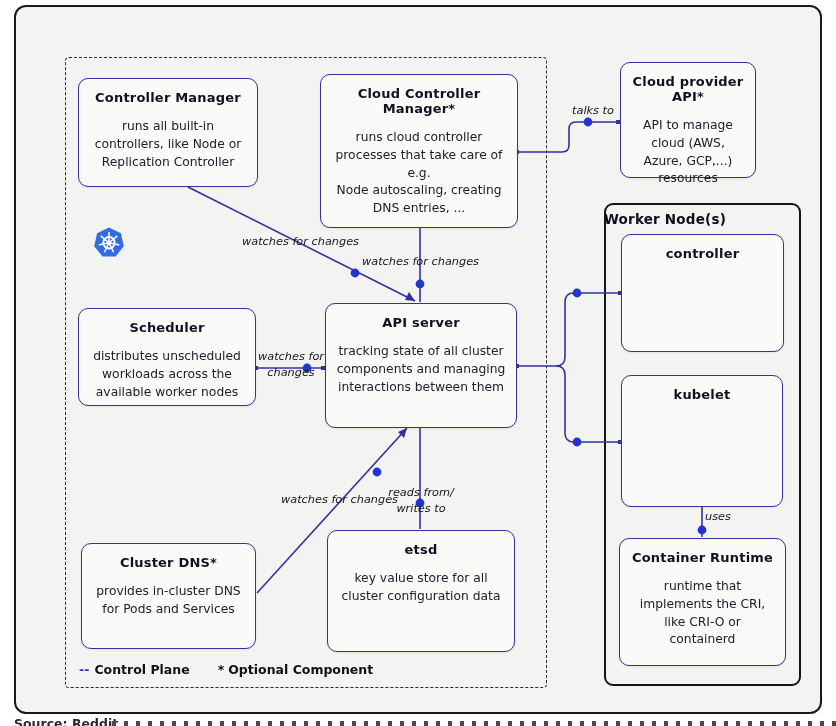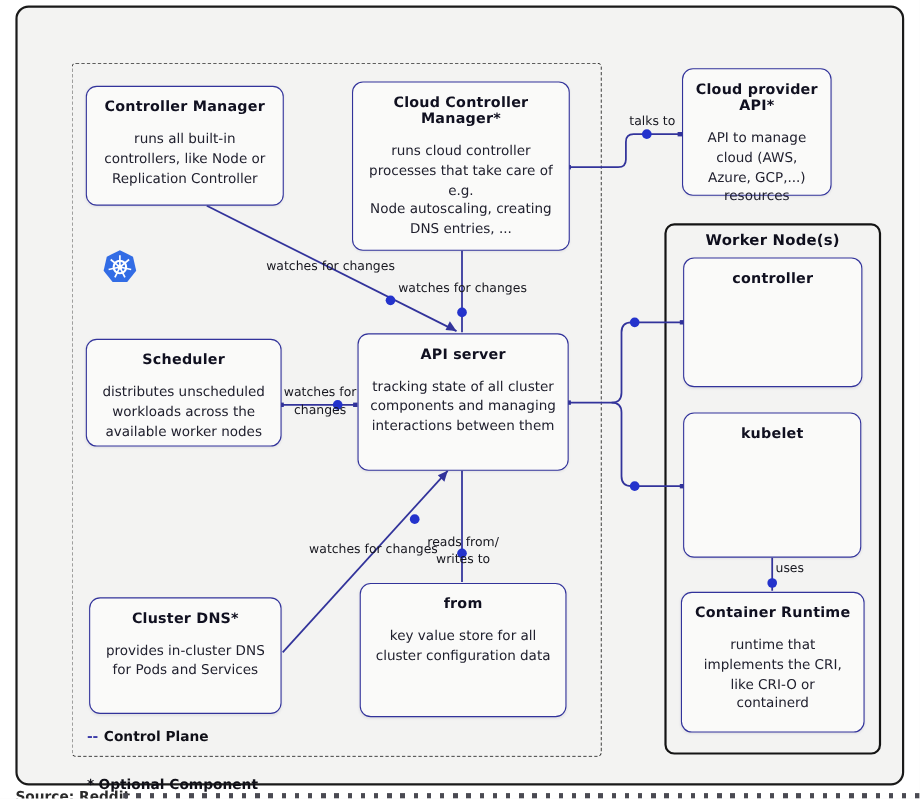--- a/index.html
+++ b/index.html
@@ -8,35 +8,35 @@
   #stage { position: relative; width: 836px; height: 726px; }
 
   .frame { position: absolute; left: 14px; top: 5px; width: 808px; height: 709px;
     background: #f3f3f2; border: 2.5px solid #1a1a1a; border-radius: 12px; }
 
   .dashed-boundary { position: absolute; left: 65px; top: 57px; width: 482px; height: 631px;
     border: 1.5px dashed #2b2b2b; border-radius: 4px; }
 
   .worker-container { position: absolute; left: 604px; top: 203px; width: 197px; height: 483px;
     border: 2px solid #141414; border-radius: 9px; background: #f3f3f2; }
-  .worker-title { position: absolute; left: 604px; top: 211px; width: 197px; text-align: center;
+  .worker-title { position: absolute; left: 604px; top: 211px; width: 197px; text-align: left;
     font-size: 13.5px; font-weight: 700; color: #0e0e1c; letter-spacing: .2px; }
 
   .box { position: absolute; background: #fafaf9; border: 1.6px solid #32339b; border-radius: 10px;
     display: flex; flex-direction: column; align-items: center; text-align: center;
     padding: 11px 10px 8px 10px; gap: 13px; box-shadow: 0 1px 2px rgba(40,40,90,.08); }
   .box-title { font-size: 13px; font-weight: 700; color: #101020; letter-spacing: .2px; }
   .box-body { font-size: 12.3px; color: #20202e; line-height: 1.45; white-space: pre-line; }
 
   svg.connectors { position: absolute; left: 0; top: 0; width: 836px; height: 726px; pointer-events: none; }
   .edge-label { position: absolute; font-size: 11.3px; color: #17171f; white-space: pre-line;
-    text-align: center; line-height: 1.4; }
+    text-align: center; line-height: 1.4; font-style: italic; }
 
   .legend { position: absolute; left: 79px; top: 662px; display: flex; gap: 28px;
-    font-size: 12.5px; font-weight: 700; color: #101018; flex-direction: column; }
+    font-size: 12.5px; font-weight: 700; color: #101018; }
   .legend .sym { color: #3a3aa8; margin-right: 5px; font-weight: 700; }
   .legend .sym-star { color: #101018; margin-right: 4px; }
 
   .k8s-logo { position: absolute; left: 90px; top: 223px; width: 38px; height: 38px; }
 
   .source-note { position: absolute; left: 14px; top: 716px; font-size: 12.5px; font-weight: 700;
     color: #2a2a2a; }
   .bottom-dashes { position: absolute; left: 112px; top: 721px; width: 724px; height: 5px;
     background: repeating-linear-gradient(90deg, #4a4a52 0 4px, transparent 4px 12px); }
 </style>
@@ -120,21 +120,21 @@
     <div class="box-title">Scheduler</div>
     <div class="box-body">distributes unscheduled workloads across the available worker nodes</div>
   </div>
 
   <div class="box" style="left:325px;top:303px;width:192px;height:125px">
     <div class="box-title">API server</div>
     <div class="box-body">tracking state of all cluster components and managing interactions between them</div>
   </div>
 
   <div class="box" style="left:327px;top:530px;width:188px;height:122px">
-    <div class="box-title">from</div>
+    <div class="box-title">etsd</div>
     <div class="box-body">key value store for all cluster configuration data</div>
   </div>
 
   <div class="box" style="left:81px;top:543px;width:175px;height:106px">
     <div class="box-title">Cluster DNS*</div>
     <div class="box-body">provides in-cluster DNS for Pods and Services</div>
   </div>
 
   <div class="box" style="left:620px;top:62px;width:136px;height:116px">
     <div class="box-title">Cloud provider API*</div>

